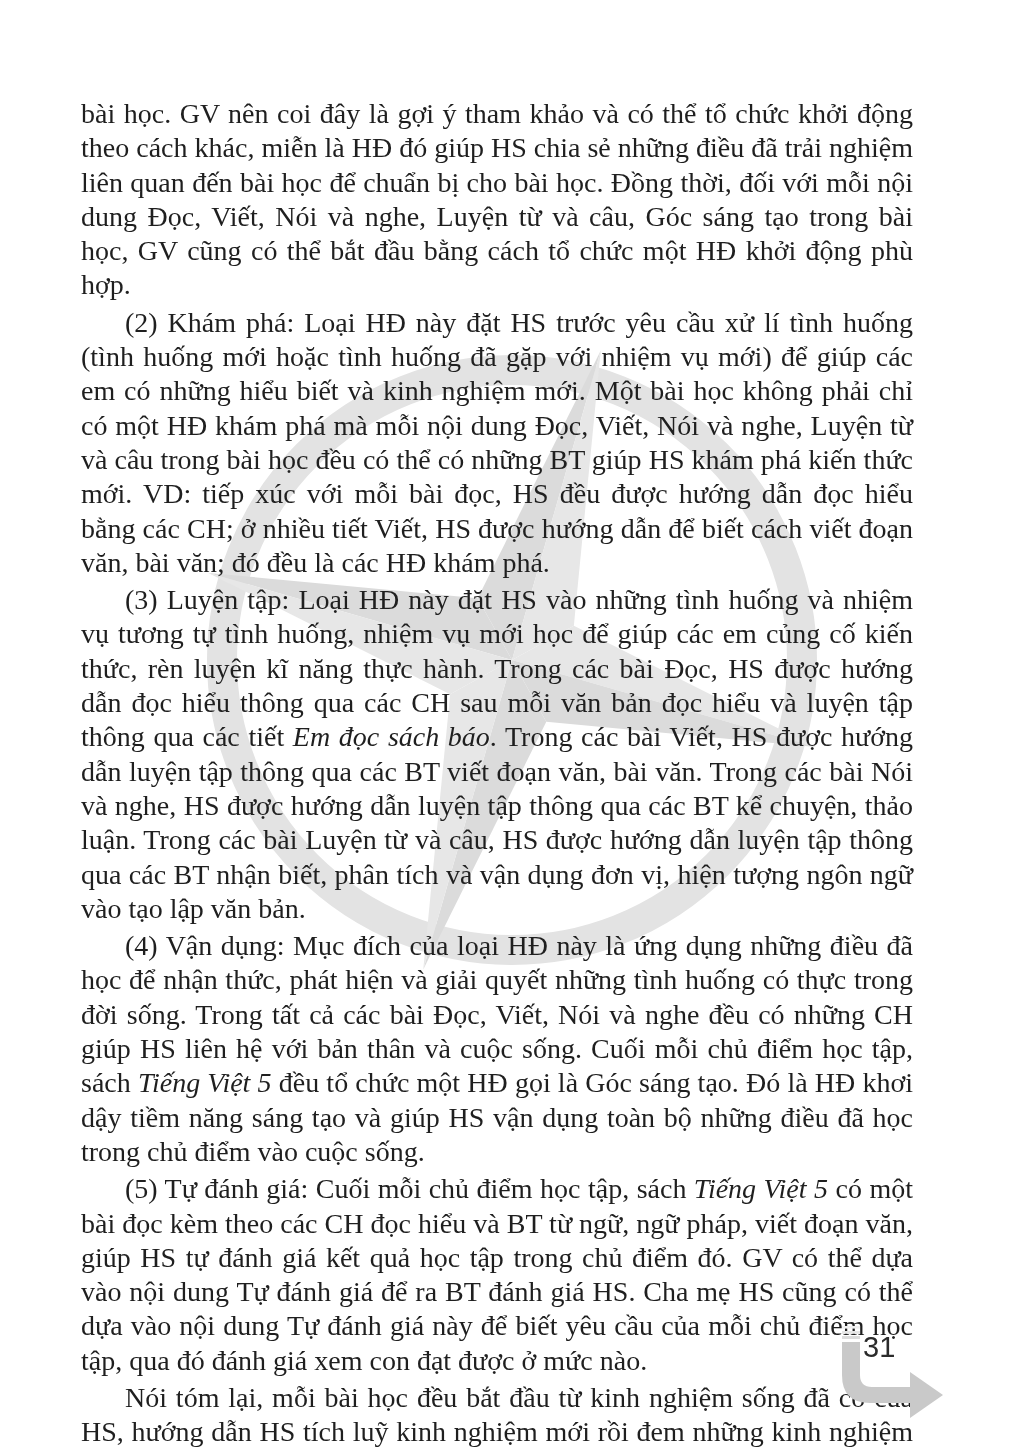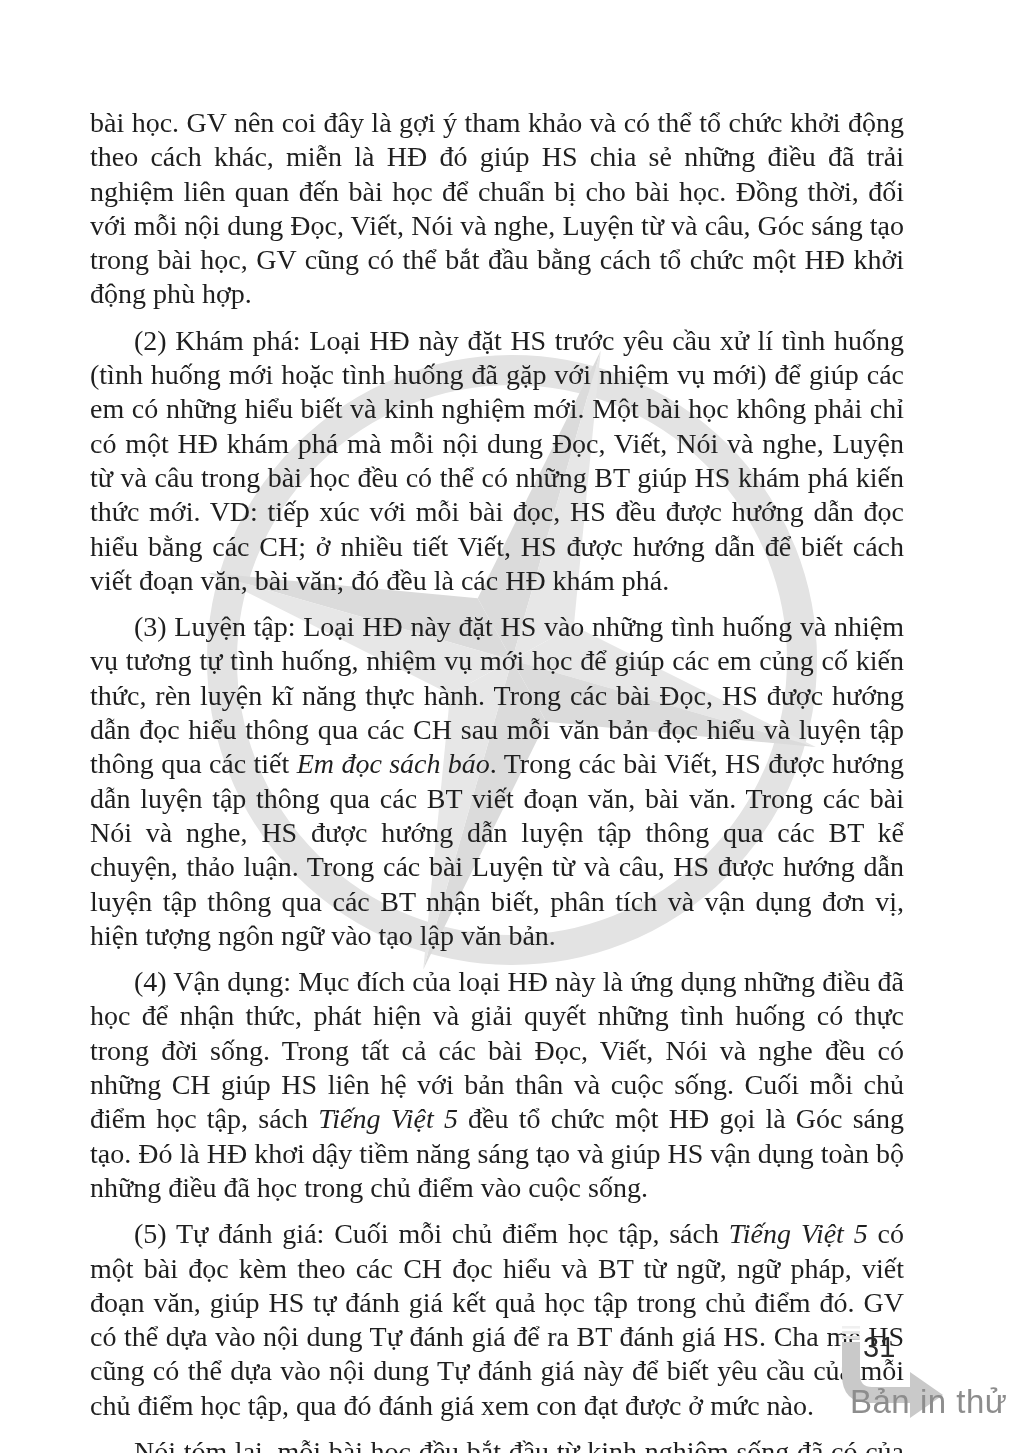--- a/index.html
+++ b/index.html
@@ -29,21 +29,21 @@
     position:absolute;
     left:78px;top:94px;
     width:838px;
     z-index:1;
     font-family:"Liberation Serif","DejaVu Serif",serif;
     font-size:28px;
     line-height:34.3px;
     color:var(--text-color);
     text-align:justify;
   }
-  .para{margin:12px;padding:0;}
+  .para{margin:3px;padding:0;}
   .para.indent{text-indent:44px;}
   .para i{}
   .footer-mark{
     position:absolute;
     left:838px;top:1326px;
     width:180px;height:110px;
     z-index:1;
     font-family:"Liberation Sans","DejaVu Sans",sans-serif;
   }
   .footer-mark svg{position:absolute;left:0;top:0;}
@@ -91,16 +91,15 @@
     </div>
 
   <div class="footer-mark">
     <svg width="112" height="98" viewBox="0 0 112 98" aria-hidden="true">
       <rect x="4" y="0" width="18" height="2.6" fill="#f0f0f0"></rect>
       <rect x="4" y="5" width="18" height="2.8" fill="#e6e6e6"></rect>
       <rect x="4" y="10" width="18" height="3" fill="#dcdcdc"></rect>
       <path d="M4,16 L4,49 Q4,77 32,77 L72,77 L72,92 L105,69 L72,46 L72,61 L34,61 Q22,61 22,49 L22,16 Z" fill="var(--arrow-gray)"></path>
     </svg>
     <span class="page-number">31</span>
-    <span class="draft-label">Bản in thử</span>
   </div>
 
 </div>
 
 </body></html>

